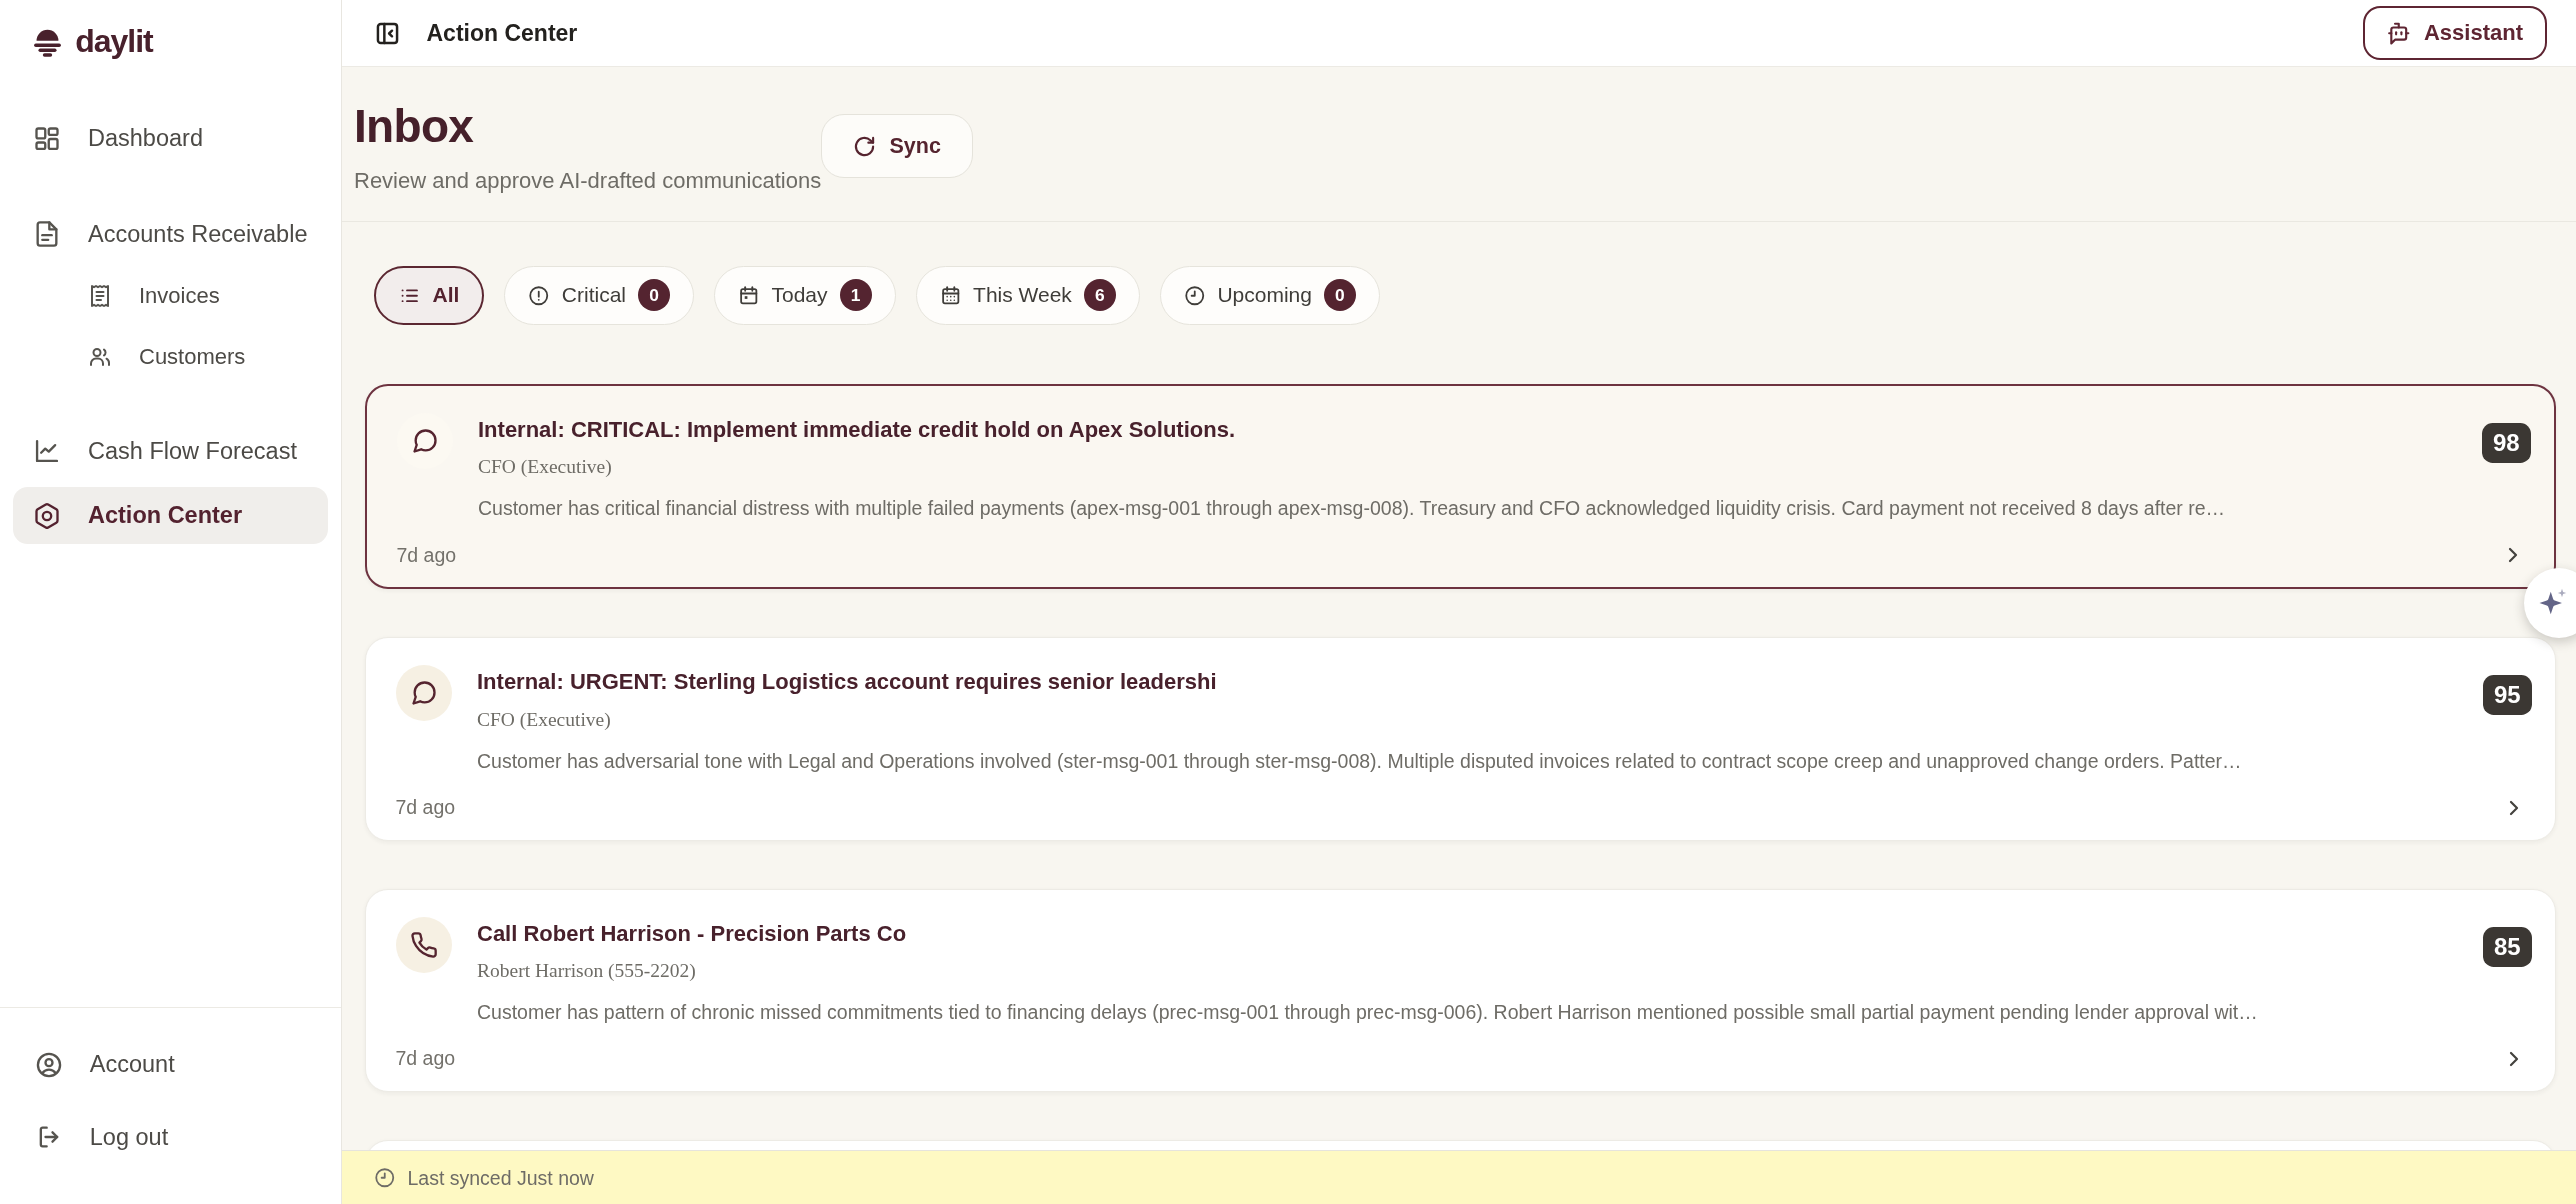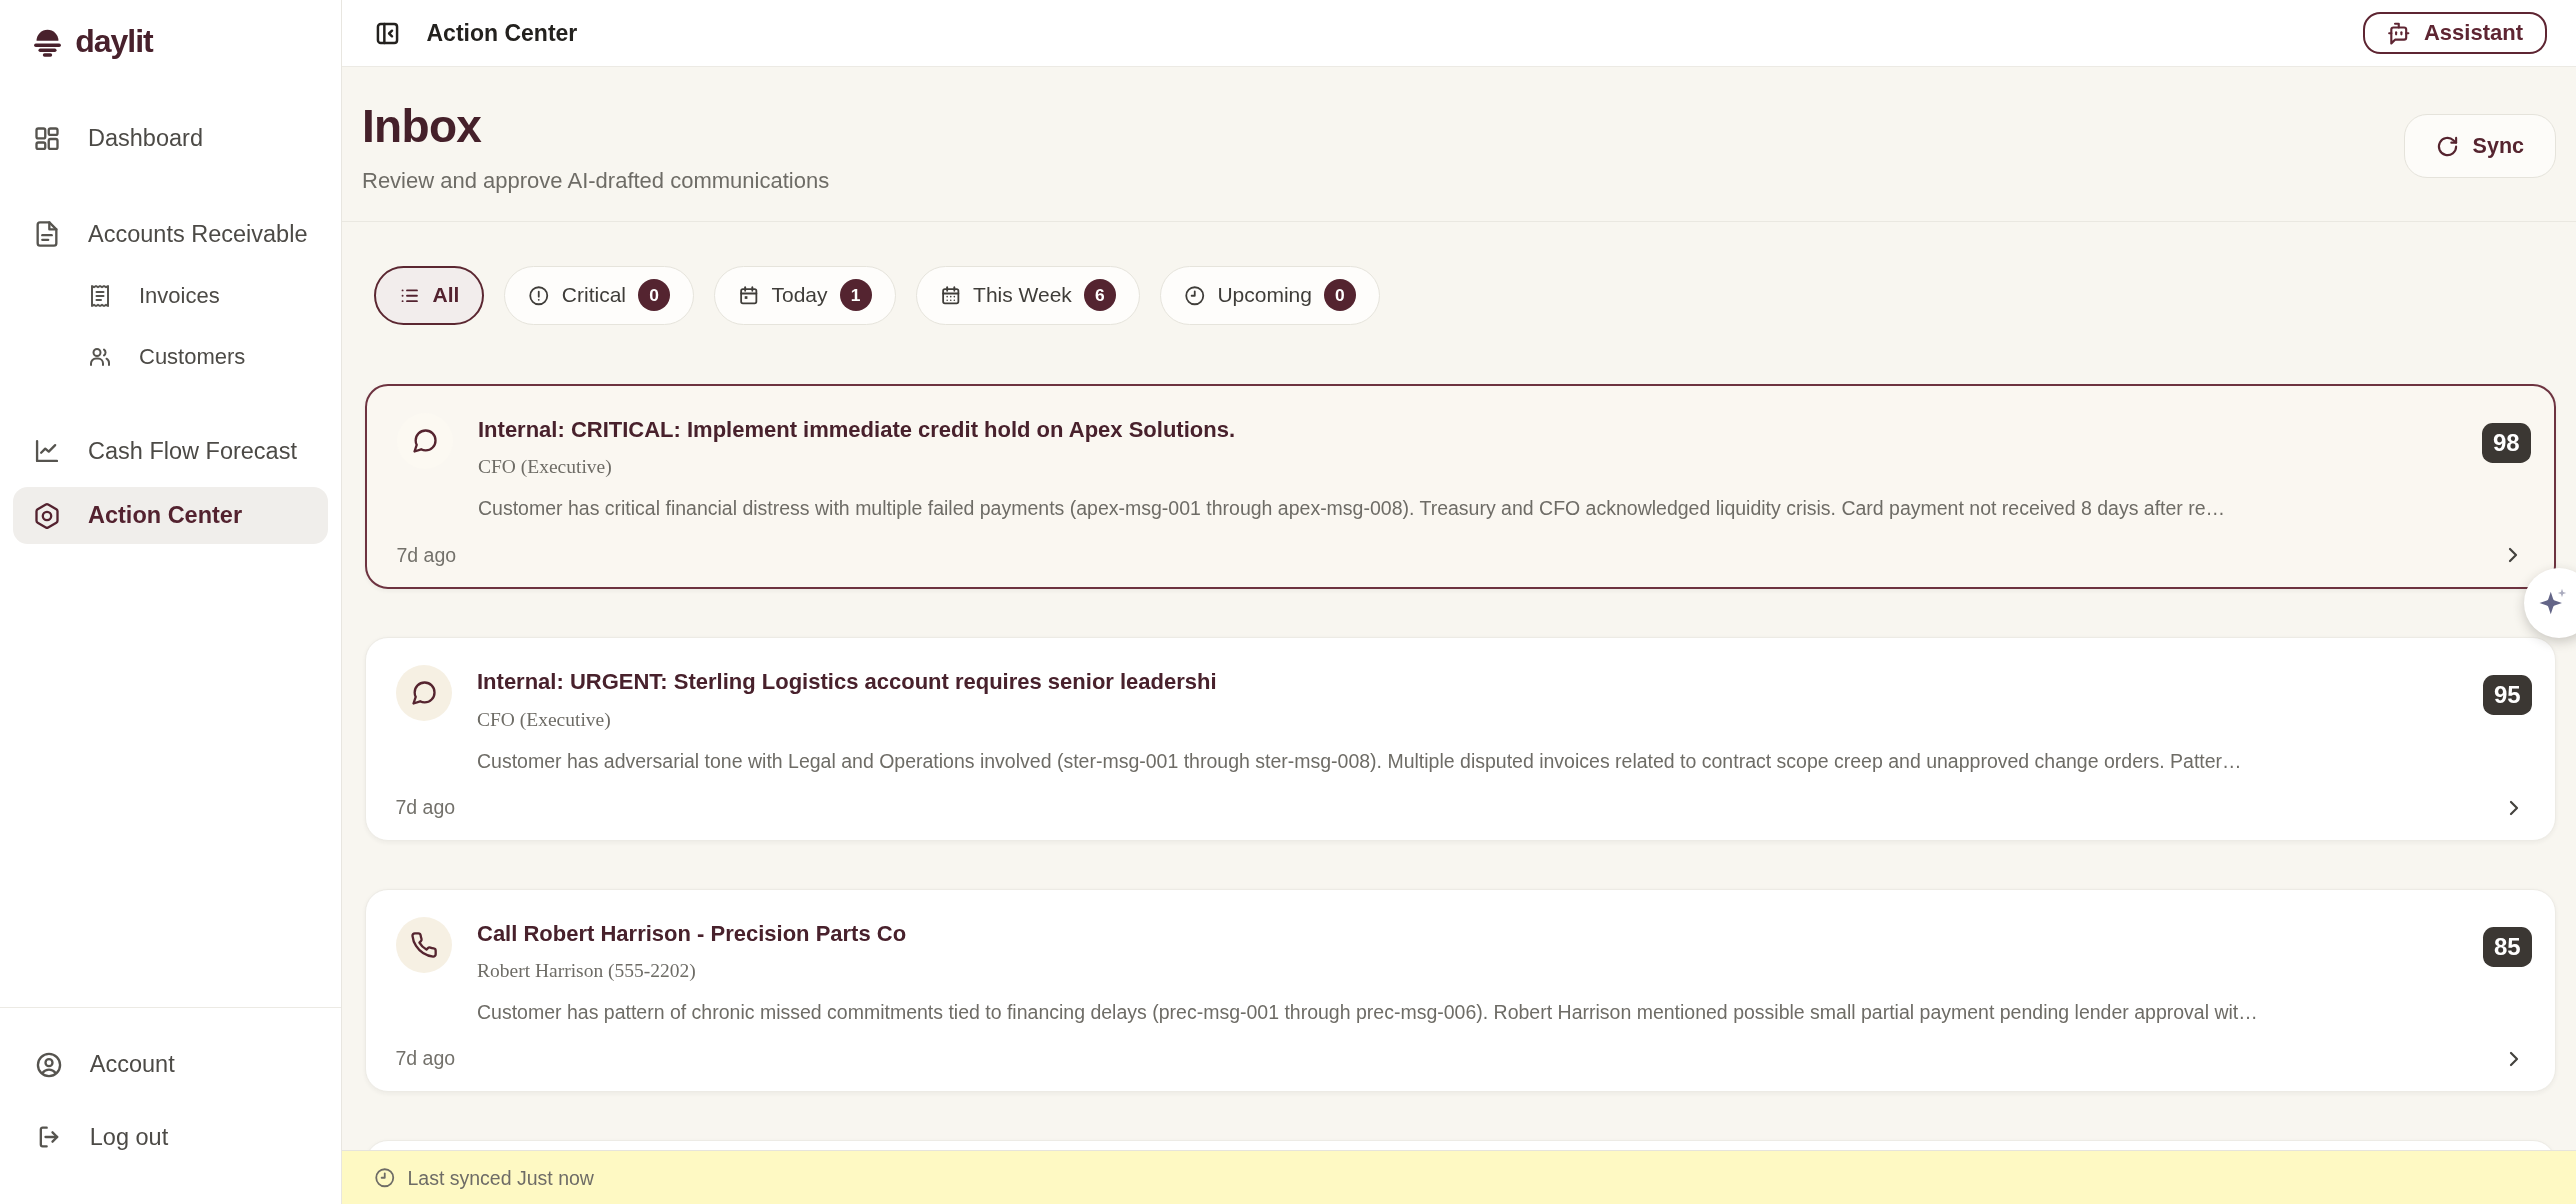--- a/index.html
+++ b/index.html
@@ -57,30 +57,30 @@
     display: flex; align-items: center;
     padding: 0 29.5px 0 32px;
   }
   .collapse-btn { width: 27px; height: 27px; color: #23211e; cursor: pointer; }
   .topbar-title { margin-left: 25.5px; font-size: 23px; font-weight: 600; color: #23211e; }
   .assistant-btn {
     margin-left: auto;
     display: flex; align-items: center; gap: 12px;
     border: 2px solid #5e2532; border-radius: 17.4px;
     background: #ffffff; color: #5e2532;
-    padding: 6.7px 21.5px; height: 42px;
+    padding: 6.7px 21.5px; height: 54px;
     font-size: 22px; font-weight: 700; cursor: pointer;
   }
   .assistant-btn svg { width: 25.5px; height: 25.5px; }
 
   .content { flex: 1; display: flex; flex-direction: column; min-height: 0; background: #f8f6f0; }
 
   .page-header {
-    display: flex; align-items: center; justify-content: space-between;
-    padding: 32px 20px 27px;
+    display: flex; align-items: center; justify-content: flex-start;
+    padding: 32px 12px 27px;
     border-bottom: 1.3px solid #eae8e1;
     flex: none;
   }
   .page-title { font-size: 46px; font-weight: 600; letter-spacing: -0.7px; color: #45202a; }
   .page-subtitle { font-size: 22px; color: #6e6c66; margin-top: 14.8px; }
   .sync-btn {
     display: flex; align-items: center; gap: 13.4px;
     background: #fdfcf9; border: 1.3px solid #e5e3db; border-radius: 23px;
     padding: 0 31px; height: 64px;
     font-size: 21.5px; font-weight: 600; color: #55242f; cursor: pointer;

